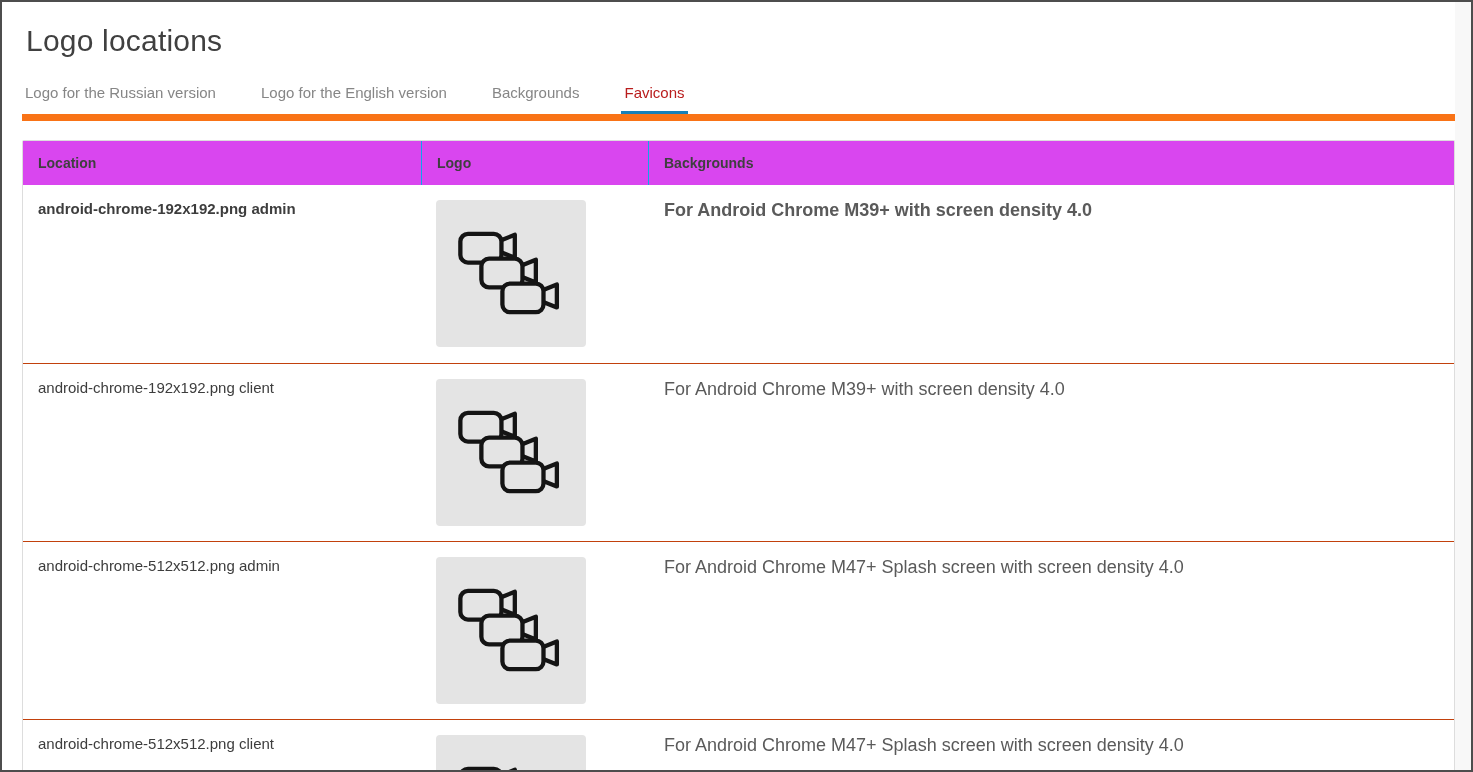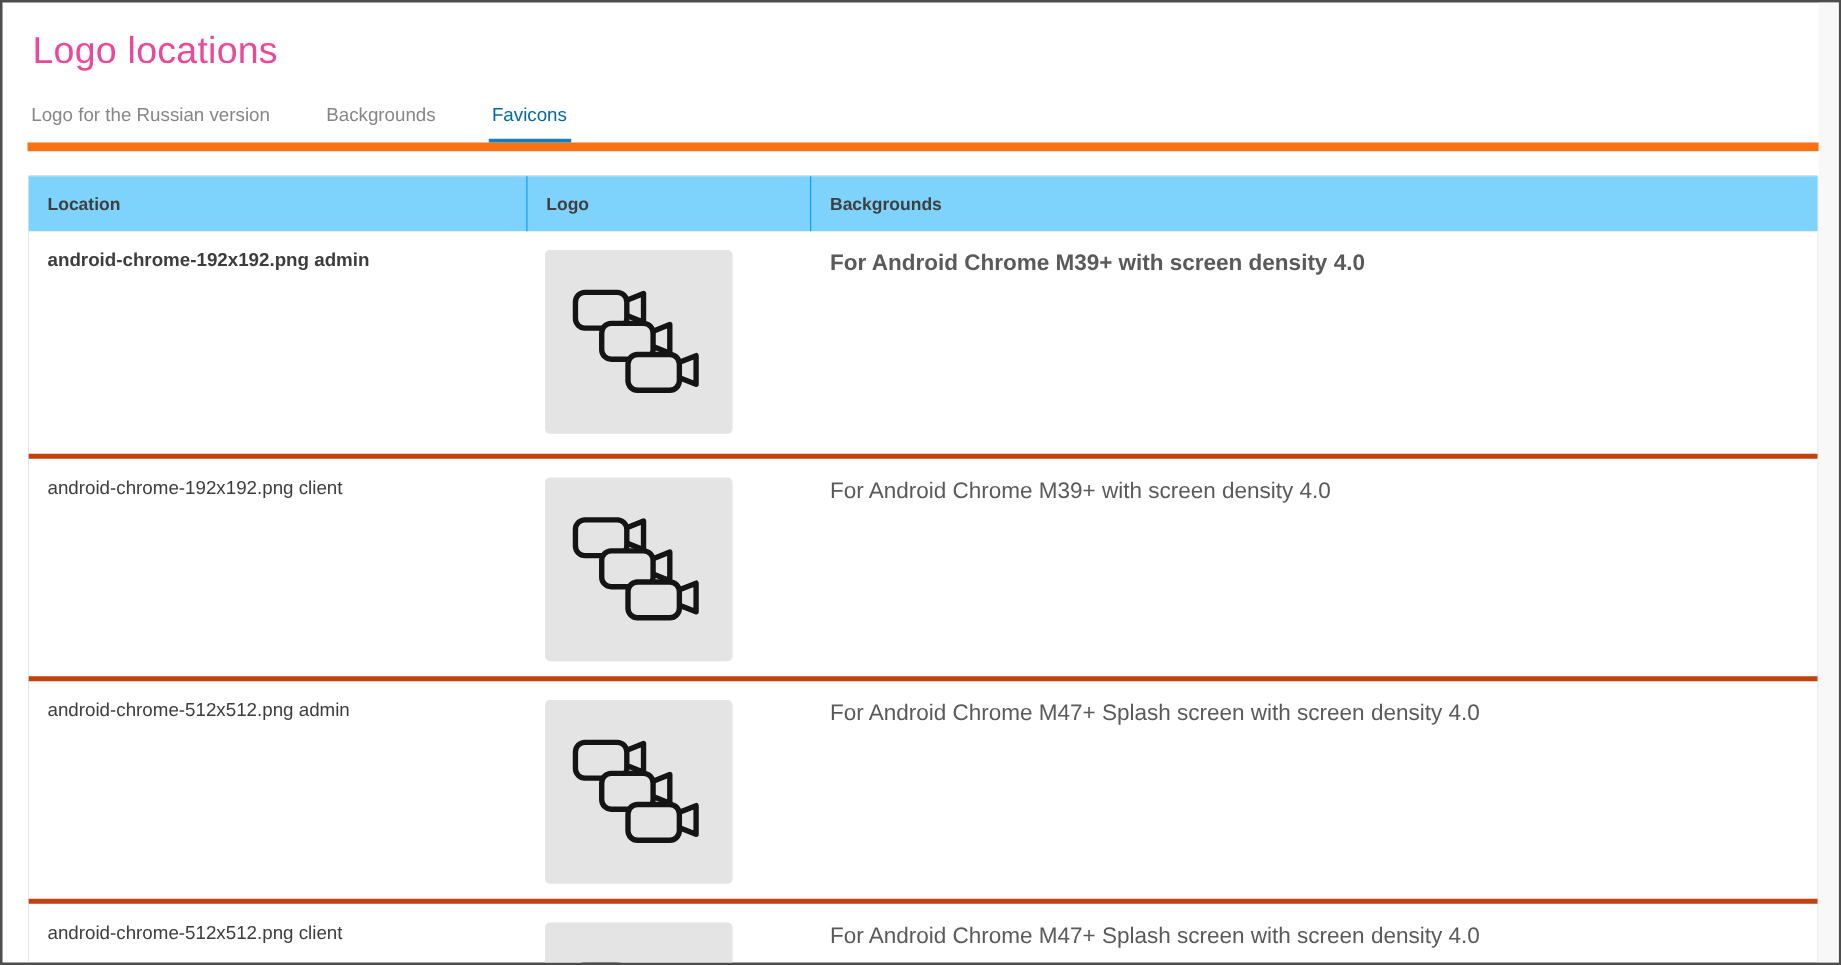--- a/index.html
+++ b/index.html
@@ -16,68 +16,68 @@
     overflow: hidden;
   }
   .scroll-strip {
     position: absolute; top: 0; right: 0; bottom: 0;
     width: 16px; background: #f8f8f8;
   }
   .page-title {
     padding: 22px 0 0 24px;
     font-size: 30px;
     font-weight: 400;
-    color: #ec4899;
+    color: #404040;
     letter-spacing: 0.2px;
   }
   .tabs {
     display: flex;
     align-items: flex-end;
     margin: 26px 16px 0 20px;
     border-bottom: 7px solid #f97316;
   }
   .tab {
     margin: 0 39px 0 0;
     padding: 0 3px 13px 3px;
     font-size: 15px;
     color: #868686;
     cursor: pointer;
     white-space: nowrap;
   }
   .tab.active {
-    color: #0369a1;
+    color: #b91c1c;
     padding-bottom: 10px;
     border-bottom: 3px solid #1780b8;
   }
   .logo-table {
     margin: 19px 16px 0 20px;
     border: 1px solid #dddddd;
     border-bottom: none;
     border-radius: 2px 2px 0 0;
   }
   .t-row {
     display: grid;
     grid-template-columns: 398px 227px auto;
   }
   .t-head {
-    background: #7dd3fc;
+    background: #d946ef;
     height: 44px;
   }
   .t-head .t-cell {
     display: flex;
     align-items: center;
     font-size: 14px;
     font-weight: bold;
     color: #3f3f3f;
     padding: 0 0 0 15px;
   }
   .t-head .t-cell + .t-cell { border-left: 1px solid #0ea5e9; }
   .t-body-row {
     height: 178px;
-    border-top: 4px solid #c2410c;
+    border-top: 1px solid #c2410c;
   }
   .t-head + .t-body-row { border-top: none; font-weight: bold; }
   .cell-location {
     padding: 15px 0 0 15px;
     font-size: 15px;
     color: #3d3d3d;
   }
   .cell-logo { padding: 15px 0 0 15px; }
   .cell-desc {
     padding: 15px 0 0 16px;
@@ -97,20 +97,21 @@
 </head>
 <body>
 
 <div class="window">
   <div class="scroll-strip"></div>
 
   <h1 class="page-title">Logo locations</h1>
 
   <div class="tabs">
     <div class="tab">Logo for the Russian version</div>
+    <div class="tab">Logo for the English version</div>
     <div class="tab">Backgrounds</div>
     <div class="tab active">Favicons</div>
   </div>
 
   <div class="logo-table">
     <div class="t-row t-head">
       <div class="t-cell">Location</div>
       <div class="t-cell">Logo</div>
       <div class="t-cell">Backgrounds</div>
     </div>

